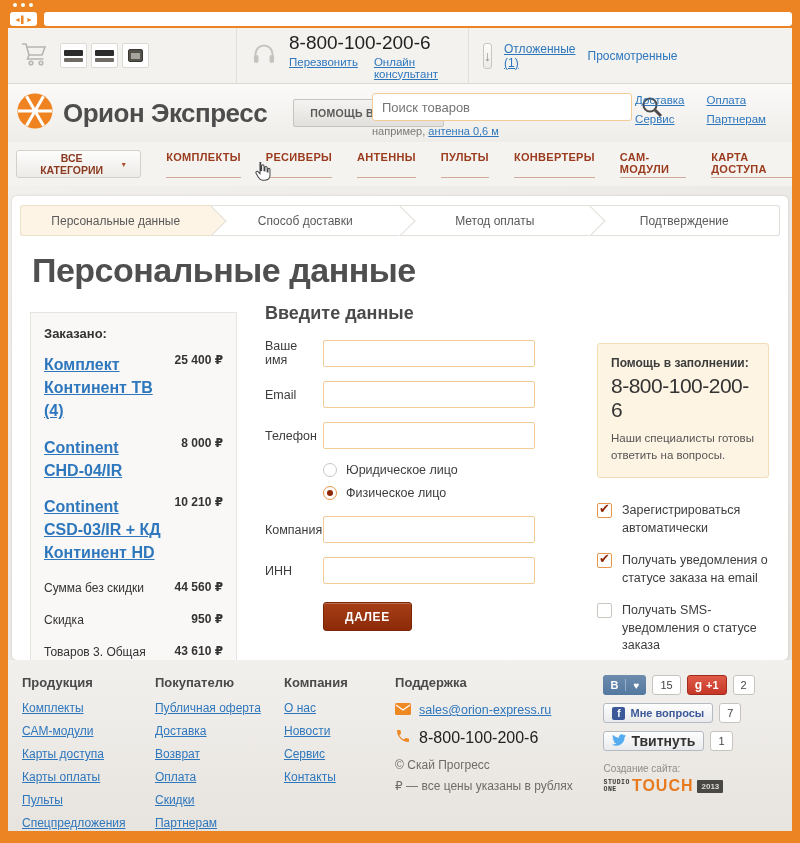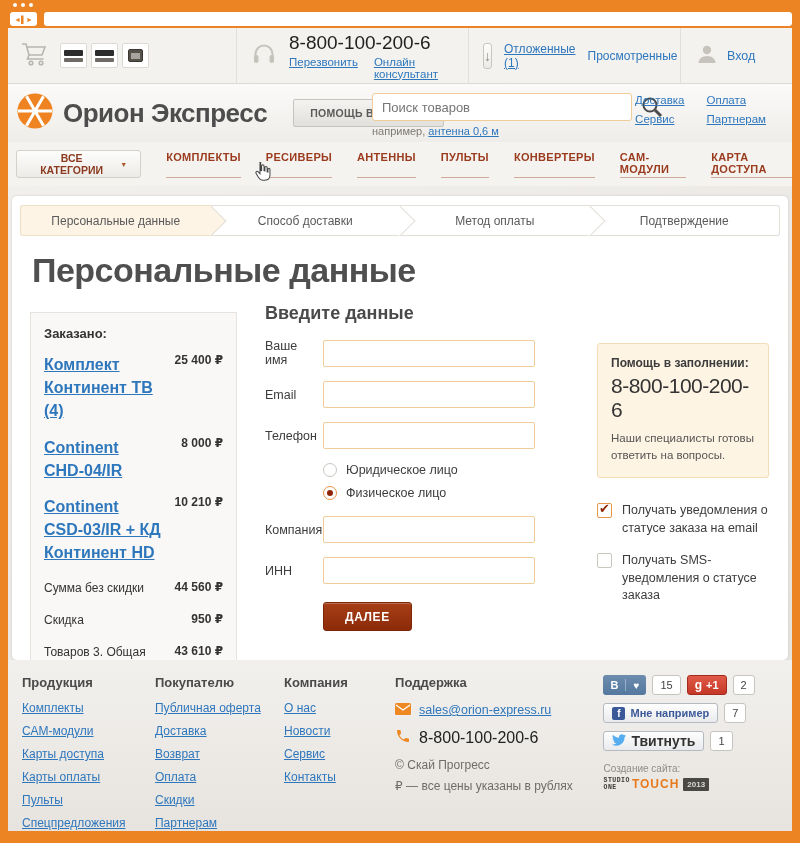--- a/index.html
+++ b/index.html
@@ -158,21 +158,21 @@
     display: inline-flex; align-items: center; justify-content: center; }
   .fb-label { color: #3b5998; font-weight: 700; font-size: 11px; }
   .tw-label { color: #333; font-weight: 700; font-size: 14px; }
   .count-bubble { height: 20px; background: #fff; border: 1px solid #c6c4bf; border-radius: 3px; padding: 4px 7px;
     font-size: 11px; color: #444; display: inline-flex; align-items: center; }
   .credits { margin-top: 12px; }
   .credits-label { font-size: 10px; color: #8f8c86; margin-bottom: 3px; }
   .studio { display: flex; align-items: center; cursor: pointer; }
   .studio-stack { display: flex; flex-direction: column; font-size: 6.5px; font-weight: 700; color: #3a3834;
     line-height: 1.1; letter-spacing: .5px; font-family: "Liberation Mono", monospace; }
-  .studio-touch { font-size: 12px; font-weight: 700; color: #e87a1e; letter-spacing: 1px; margin: 0 4px 0 2px; }
+  .studio-touch { font-size: 16px; font-weight: 700; color: #e87a1e; letter-spacing: 1px; margin: 0 4px 0 2px; }
   .studio-badge { background: #4a4843; color: #dcdad5; font-size: 8px; font-weight: 700; padding: 2px 4px; border-radius: 1px; }
 </style>
 </head>
 <body>
 
 <div class="frame">
   <div class="chrome-top">
     <div class="chrome-dots">
         <i></i>
         <i></i>
@@ -227,29 +227,20 @@
           </div>
         </div>
       </div>
 
       <div class="tb-sec tb-saved" style="width:212px;">
         <span class="dl-icon">↓</span>
         <span class="blue-link" style="font-size:12px;">Отложенные (1)</span>
         <span class="blue-link nou" style="font-size:12px;">Просмотренные</span>
       </div>
 
-      <div class="tb-sec tb-login" style="flex:1;">
-        <span>
-          <svg width="24" height="24" viewBox="0 0 24 24" fill="#c6c3bd">
-            <circle cx="12" cy="8" r="4.2"></circle>
-              <path d="M3.5 21c0-4.2 3.8-7 8.5-7s8.5 2.8 8.5 7z"></path>
-          </svg>
-        </span>
-        <span class="blue-link nou" style="font-size:12.5px;">Вход</span>
-      </div>
     </div>
 
     <div class="logorow">
       <div class="logo">
         <span>
           <svg width="38" height="38" viewBox="0 0 38 38">
             <circle cx="19" cy="19" r="17.5" fill="#f08321"></circle>
             <g stroke="#fff" stroke-width="3">
               <line x1="2" y1="19" x2="36" y2="19"></line>
               <line x1="2" y1="19" x2="36" y2="19" transform="rotate(60 19 19)"></line>
@@ -404,20 +395,24 @@
           <div class="right-col">
             <div class="help-box">
               <div class="help-title">Помощь в заполнении:</div>
               <div class="help-phone">8-800-100-200-6</div>
               <div class="help-text">Наши специалисты готовы ответить на вопросы.</div>
             </div>
 
             <div class="cb-list">
               <div class="cb-row">
                 <span class="cb checked"></span>
+                <span class="cb-label">Зарегистрироваться автоматически</span>
+              </div>
+              <div class="cb-row">
+                <span class="cb checked"></span>
                 <span class="cb-label">Получать уведомления о статусе заказа на email</span>
               </div>
               <div class="cb-row">
                 <span class="cb"></span>
                 <span class="cb-label">Получать SMS-уведомления о статусе заказа</span>
               </div>
             </div>
           </div>
 
         </div>
@@ -482,21 +477,21 @@
           <span class="count-bubble">15</span>
           <span class="soc-btn gp-btn">
             <span class="gp-g">g</span>
             <span>+1</span>
           </span>
           <span class="count-bubble">2</span>
         </div>
         <div class="soc-row">
           <span class="soc-btn lite-btn">
             <span class="fb-ic">f</span>
-            <span class="fb-label">Мне например</span>
+            <span class="fb-label">Мне вопросы</span>
           </span>
           <span class="count-bubble">7</span>
         </div>
         <div class="soc-row">
           <span class="soc-btn lite-btn">
             <span>
               <svg width="14" height="12" viewBox="0 0 24 20" fill="#55acee">
                   <path d="M24 2.3c-.9.4-1.8.7-2.8.8 1-.6 1.8-1.6 2.1-2.7-.9.6-2 1-3.1 1.2A4.9 4.9 0 0 0 11.8 5c0 .4 0 .8.1 1.1C7.8 5.9 4.1 4 1.7 1.1c-.4.7-.7 1.6-.7 2.5 0 1.7.9 3.2 2.2 4.1-.8 0-1.6-.2-2.2-.6v.1c0 2.4 1.7 4.4 4 4.8-.4.1-.9.2-1.3.2-.3 0-.6 0-.9-.1.6 2 2.4 3.4 4.6 3.4A9.9 9.9 0 0 1 0 17.6 13.9 13.9 0 0 0 7.5 19.8c9.1 0 14-7.5 14-14v-.6c1-.7 1.8-1.6 2.5-2.9z"></path>
                 </svg>
             </span>

